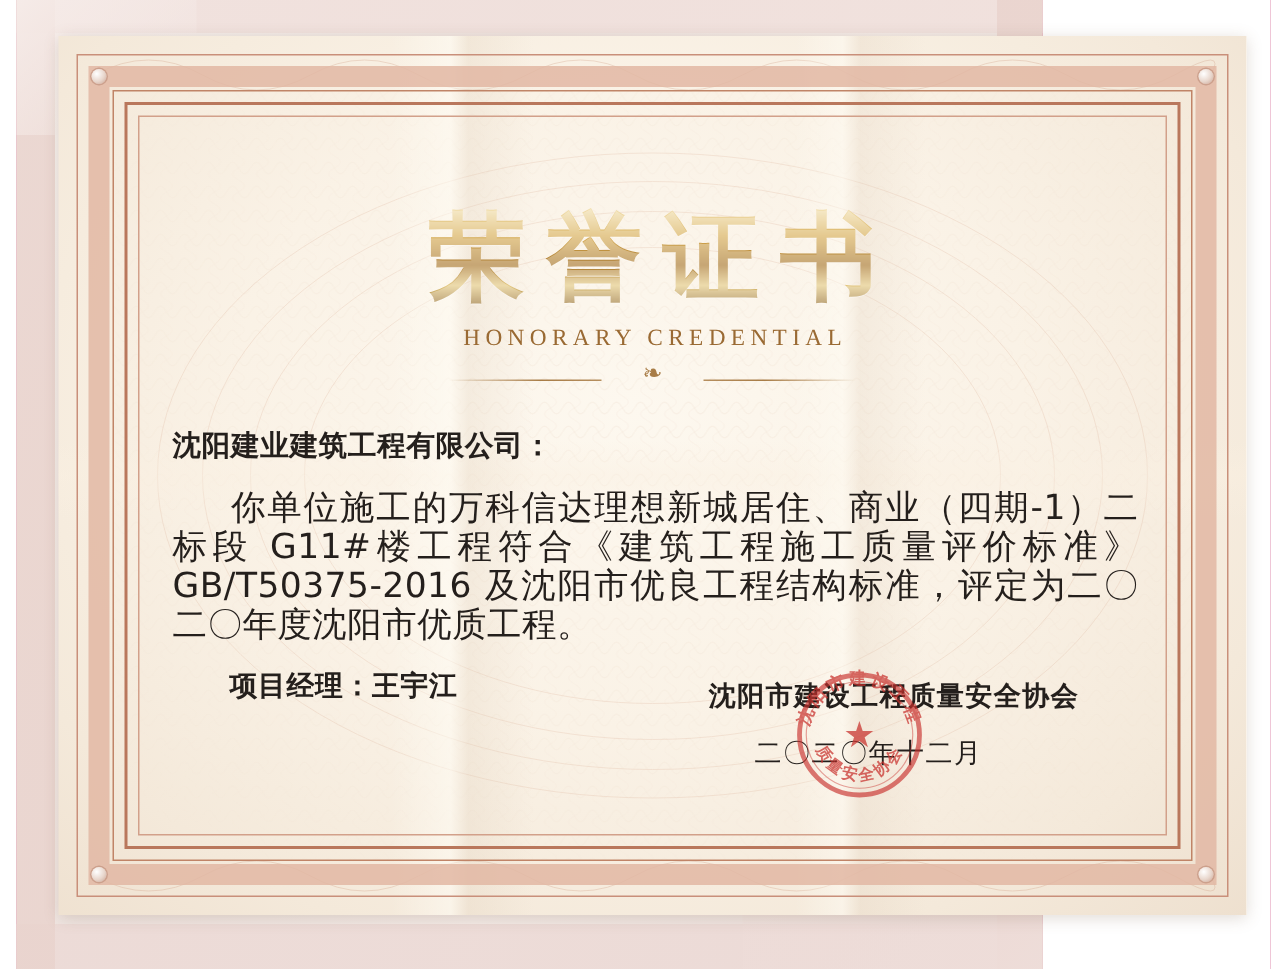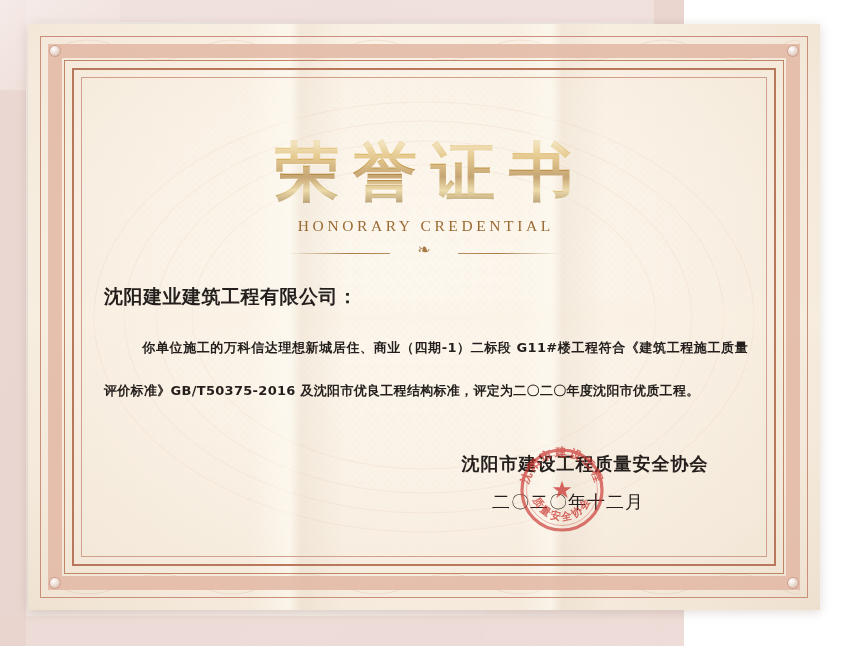--- a/index.html
+++ b/index.html
@@ -13,20 +13,21 @@
     overflow: hidden;
     font-family: "Liberation Sans", sans-serif;
   }
 
   
   #page {
     position: relative;
     width: 684px;
     height: 646px;
     background: #be185d;
+    margin-left: 11px;
   }
   .backdrop {
     position: absolute;
     inset: 0;
     background:
       linear-gradient(115deg, #f7f2ef 0%, #efe4e0 35%, #f4ebe7 60%, #e9dcd8 100%);
   }
   .backdrop-bands {
     position: absolute;
     inset: 0;
@@ -202,23 +203,23 @@
     font-family: "DejaVu Sans", "Liberation Sans", sans-serif;
     color: #241f1c;
   }
   .addressee {
     font-size: 19px;
     font-weight: bold;
     letter-spacing: 0.5px;
     margin-bottom: 16px;
   }
   .para {
-    font-size: 13px;
-    font-weight: bold;
-    line-height: 43px;
+    font-size: 23px;
+    font-weight: normal;
+    line-height: 26px;
     letter-spacing: 0.3px;
     text-align: justify;
   }
   .para .indent { display: inline-block; width: 38px; }
   .manager {
     margin-top: 14px;
     font-size: 18.5px;
     font-weight: bold;
     padding-left: 38px;
     letter-spacing: 0.5px;
@@ -321,20 +322,21 @@
         <div class="title-rule">
           <span class="ln left"></span>
           <span class="orn">❧</span>
           <span class="ln right"></span>
         </div>
       </div>
 
       <div class="body-block">
         <div class="addressee">沈阳建业建筑工程有限公司：</div>
         <div class="para"><span class="indent"></span><span>你单位施工的万科信达理想新城居住、商业（四期-1）二标段 G11#楼工程符合《建筑工程施工质量评价标准》GB/T50375-2016 及沈阳市优良工程结构标准，评定为二〇二〇年度沈阳市优质工程。</span></div>
+        <div class="manager">项目经理：王宇江</div>
       </div>
 
       <div class="sign-block">
         <div class="issuer">沈阳市建设工程质量安全协会</div>
         <div class="issue-date">二〇二〇年十二月</div>
       </div>
 
       <div class="seal">
         <svg width="104" height="104" viewBox="0 0 104 104">
           <defs>

